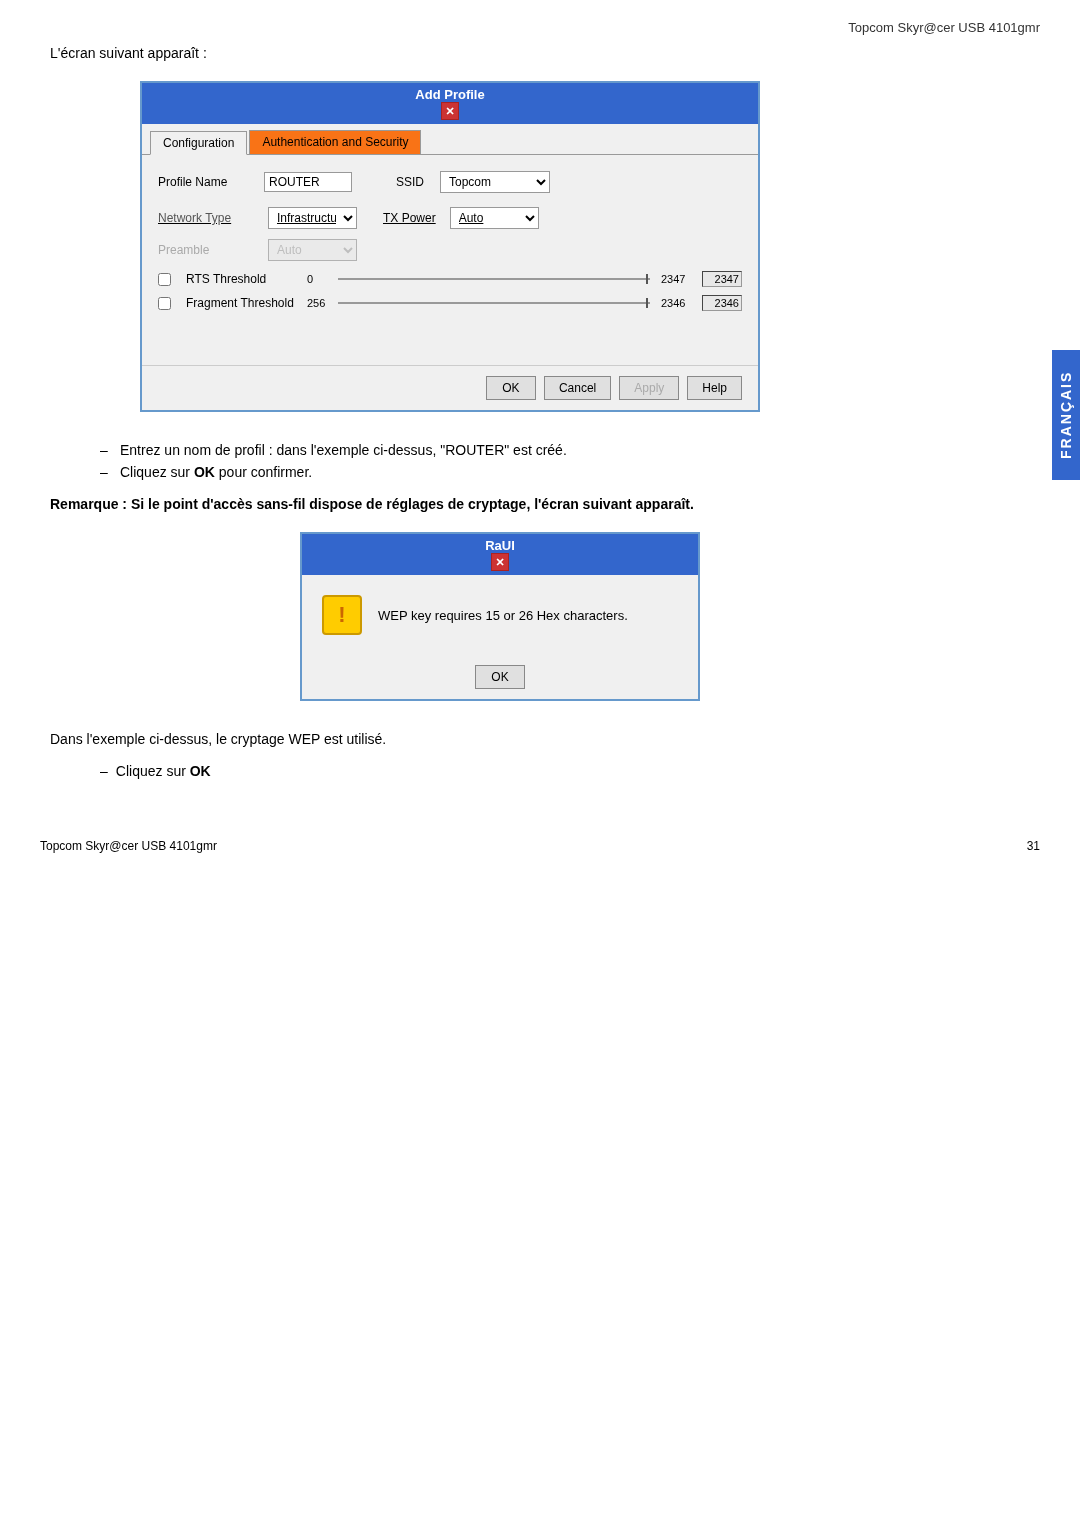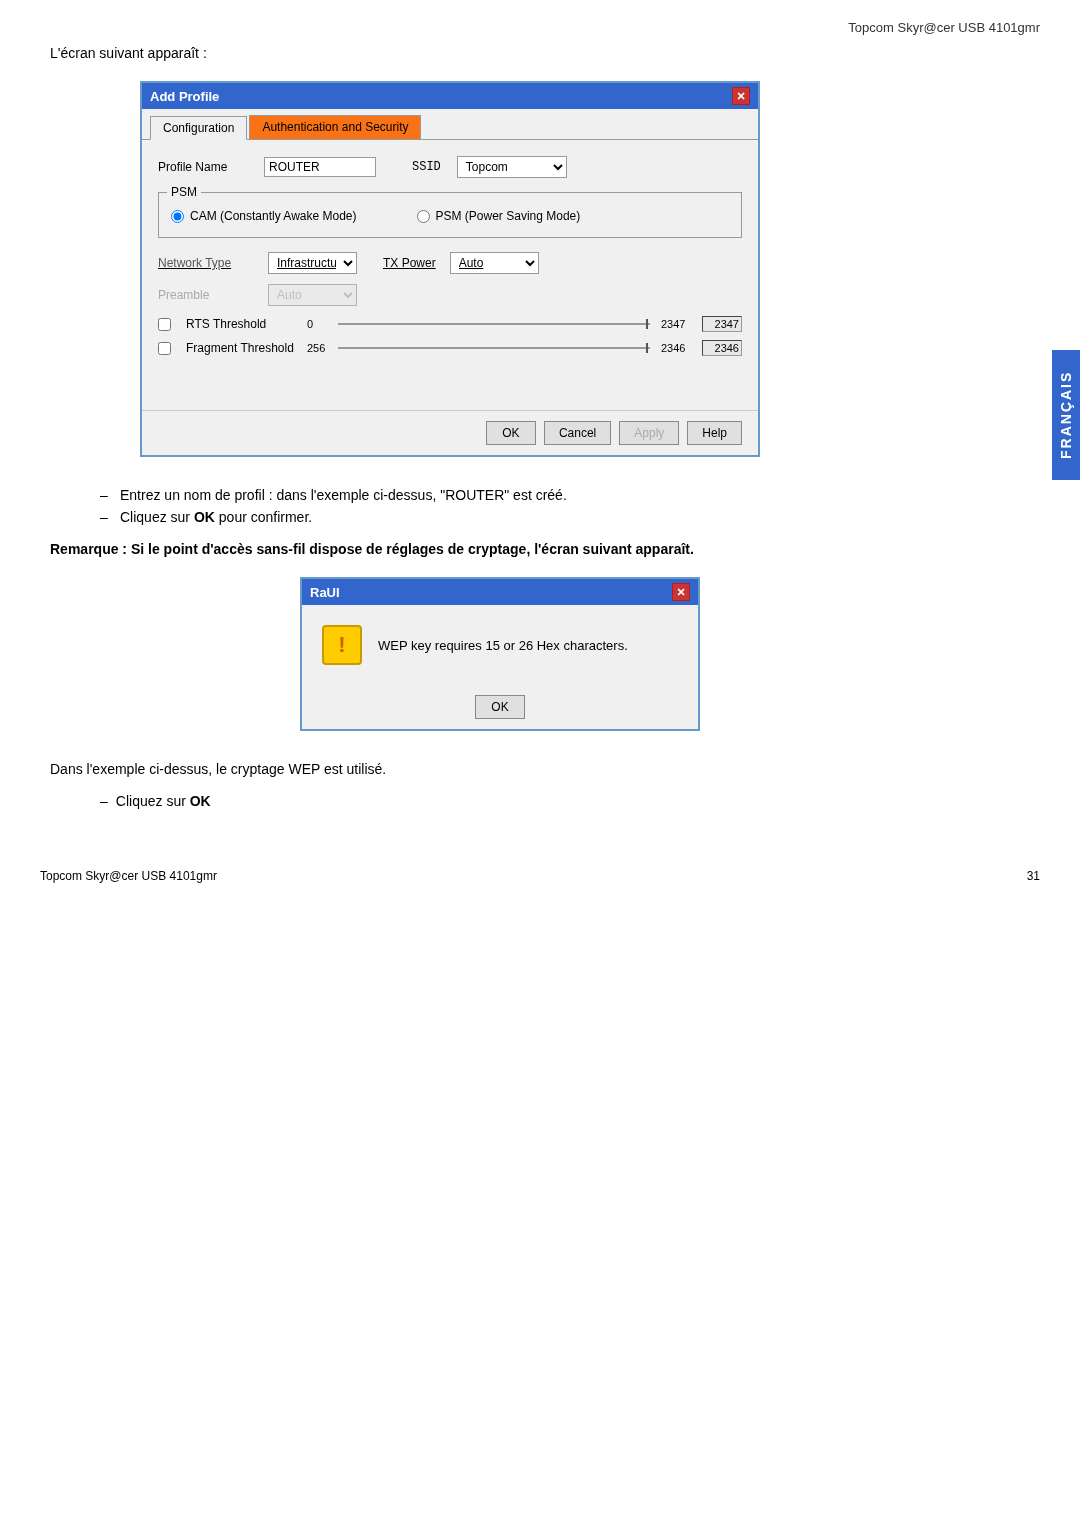--- a/index.html
+++ b/index.html
@@ -37,20 +37,21 @@
 
     .dialog-titlebar {
       background: #3366cc;
       color: white;
       padding: 4px 8px;
       font-size: 13px;
       font-weight: bold;
       display: flex;
       justify-content: space-between;
       align-items: center;
+      flex-direction: column;
     }
 
     .dialog-close-btn {
       background: #cc3333;
       color: white;
       border: 1px solid #aa2222;
       width: 18px;
       height: 18px;
       font-size: 11px;
       cursor: pointer;
@@ -105,27 +106,26 @@
     .profile-label {
       font-size: 12px;
       min-width: 90px;
     }
 
     .profile-input {
       border: 1px solid #999;
       background: white;
       padding: 2px 4px;
       font-size: 12px;
-      width: 112px;
+      width: 88px;
     }
 
     .ssid-label {
       font-size: 12px;
-      margin-left: 20px;
-      font-family: Liberation Mono, monospace;
+      margin-left: 28px;
     }
 
     .ssid-select {
       border: 1px solid #999;
       background: white;
       padding: 2px 4px;
       font-size: 12px;
       width: 110px;
     }
 
@@ -399,33 +399,20 @@
 
     <div class="profile-row">
       <span class="profile-label">Profile Name</span>
       <input class="profile-input" type="text" value="ROUTER" style="">
       <span class="ssid-label">SSID</span>
       <select class="ssid-select">
         <option>Topcom</option>
       </select>
     </div>
 
-    <div class="psm-group">
-      <span class="psm-legend">PSM</span>
-      <div class="psm-options">
-        <label class="radio-option">
-          <input type="radio" name="psm" checked="" style="">
-          <span>CAM (Constantly Awake Mode)</span>
-        </label>
-        <label class="radio-option">
-          <input type="radio" name="psm" style="">
-          <span>PSM (Power Saving Mode)</span>
-        </label>
-      </div>
-    </div>
 
     <div class="network-row" style="margin-top:8px;text-decoration:underline;">
       <span class="field-label">Network Type</span>
       <select class="field-select">
         <option>Infrastructure</option>
       </select>
       <span class="txpower-label">TX Power</span>
       <select class="field-select" style="margin-left:4px;">
         <option>Auto</option>
       </select>

